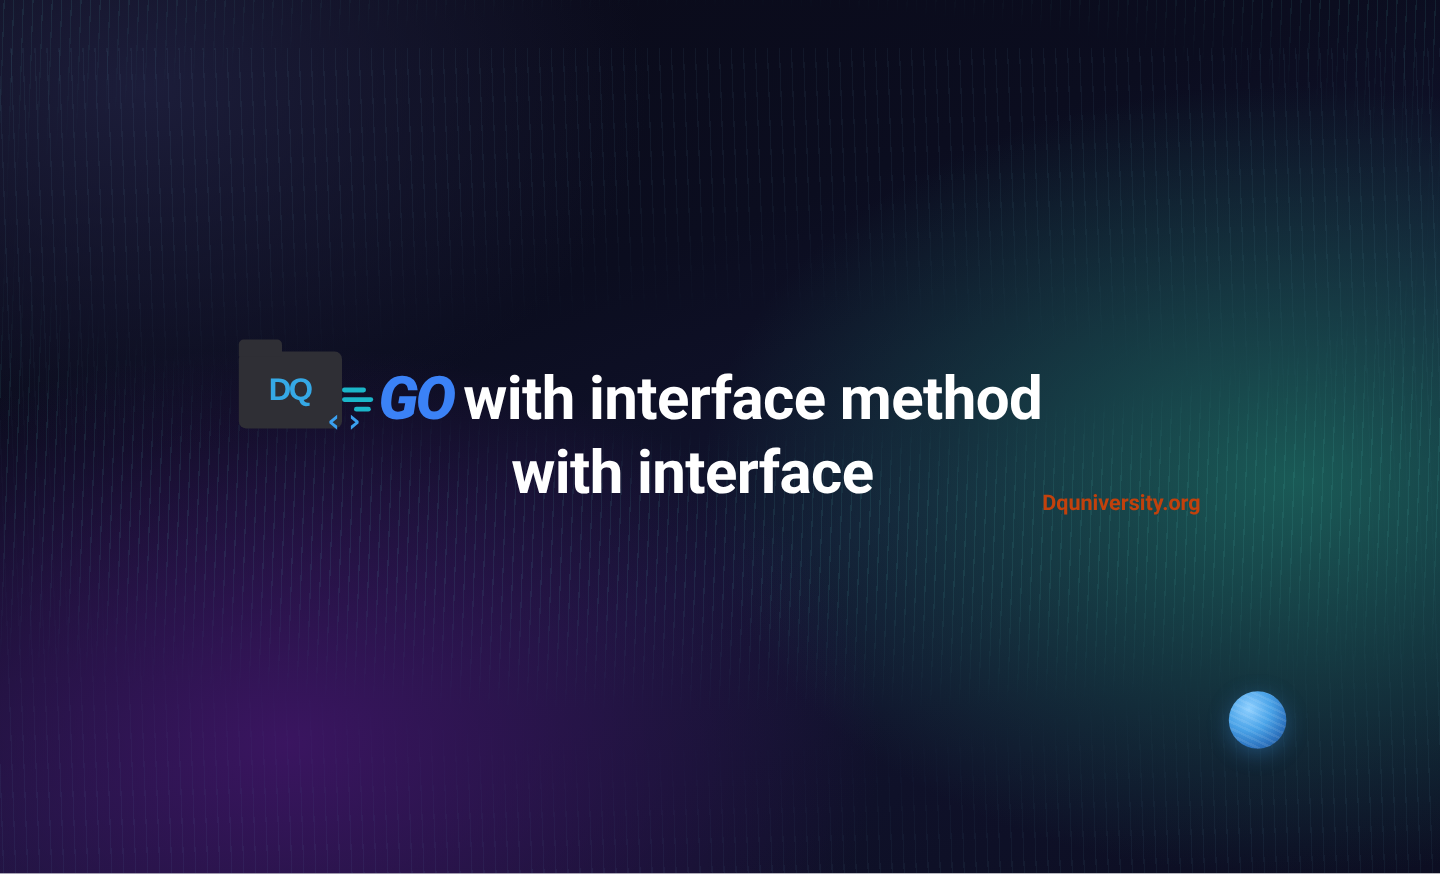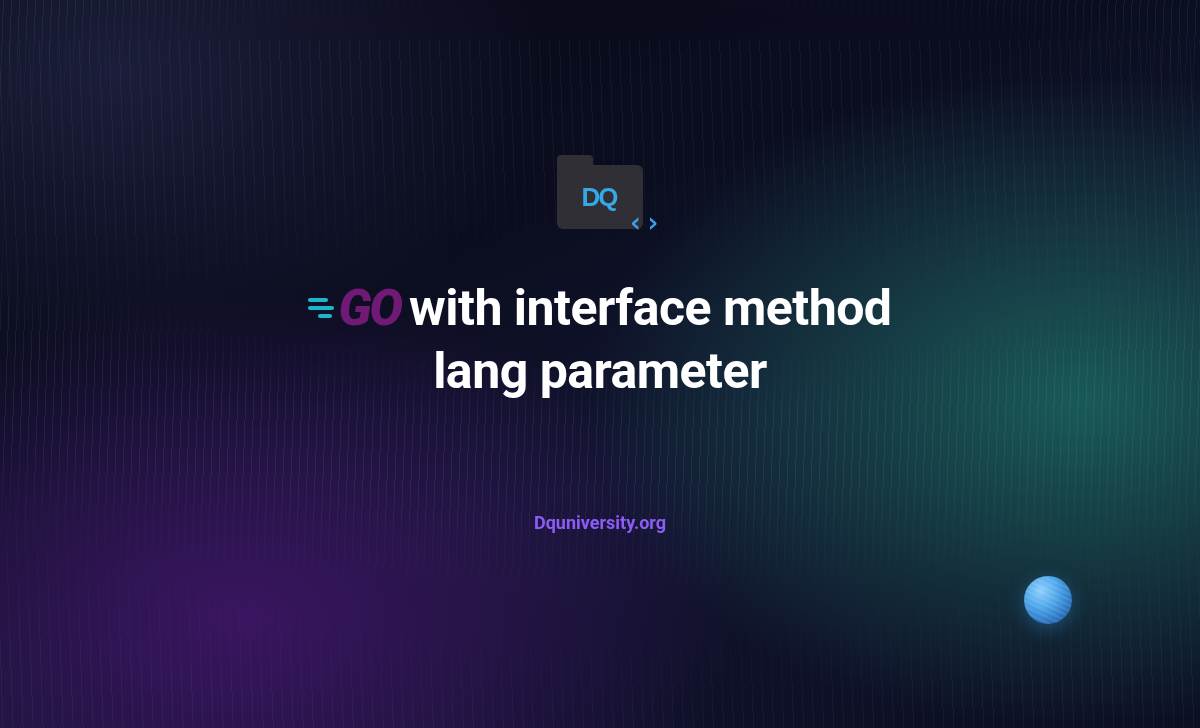--- a/index.html
+++ b/index.html
@@ -58,21 +58,21 @@
     radial-gradient(140% 80% at 50% 55%, transparent 30%, black 50%, black 75%, transparent 100%);
   mask:
     radial-gradient(140% 80% at 50% 55%, transparent 30%, black 50%, black 75%, transparent 100%);
 }
 .content {
   position: relative;
   z-index: 10;
   width: 100%;
   height: 100%;
   display: flex;
-  flex-direction: column;
+  flex-direction: row;
   align-items: center;
   justify-content: center;
 }
 .logo-block {
   position: relative;
   margin-bottom: 48px;
   margin-top: -30px;
 }
 .folder {
   width: 86px;
@@ -124,21 +124,21 @@
   align-items: center;
 }
 .title-row1 {
   display: flex;
   align-items: center;
   gap: 6px;
 }
 .go-logo {
   display: inline-flex;
   align-items: center;
-  color: #701a75;
+  color: #3b82f6;
   font-weight: 900;
   font-size: 50px;
   font-style: italic;
   letter-spacing: -2px;
   margin-right: 2px;
 }
 .go-lines {
   display: inline-flex;
   flex-direction: column;
   gap: 4px;
@@ -148,21 +148,21 @@
   display: block;
   height: 4px;
   background: #1bb6c9;
   border-radius: 2px;
 }
 .go-lines span:nth-child(1){ width: 20px; }
 .go-lines span:nth-child(2){ width: 26px; }
 .go-lines span:nth-child(3){ width: 14px; margin-left: 10px; }
 .site {
   margin-top: 110px;
-  color: #8b5cf6;
+  color: #c2410c;
   font-size: 18px;
   font-weight: 700;
 }
 .orb {
   position: absolute;
   right: 128px;
   bottom: 104px;
   width: 48px;
   height: 48px;
   border-radius: 50%;
@@ -202,20 +202,20 @@
       <span class="go-logo">
         <span class="go-lines">
           <span></span>
             <span></span>
             <span></span>
         </span>
         <span>GO</span>
       </span>
       <span>with interface method</span>
     </div>
-    <div>lang parameter</div>
+    <div>with interface</div>
   </div>
 
   <div class="site">Dquniversity.org</div>
 
 </div>
 
 <div class="orb"></div>
 
 </body></html>

